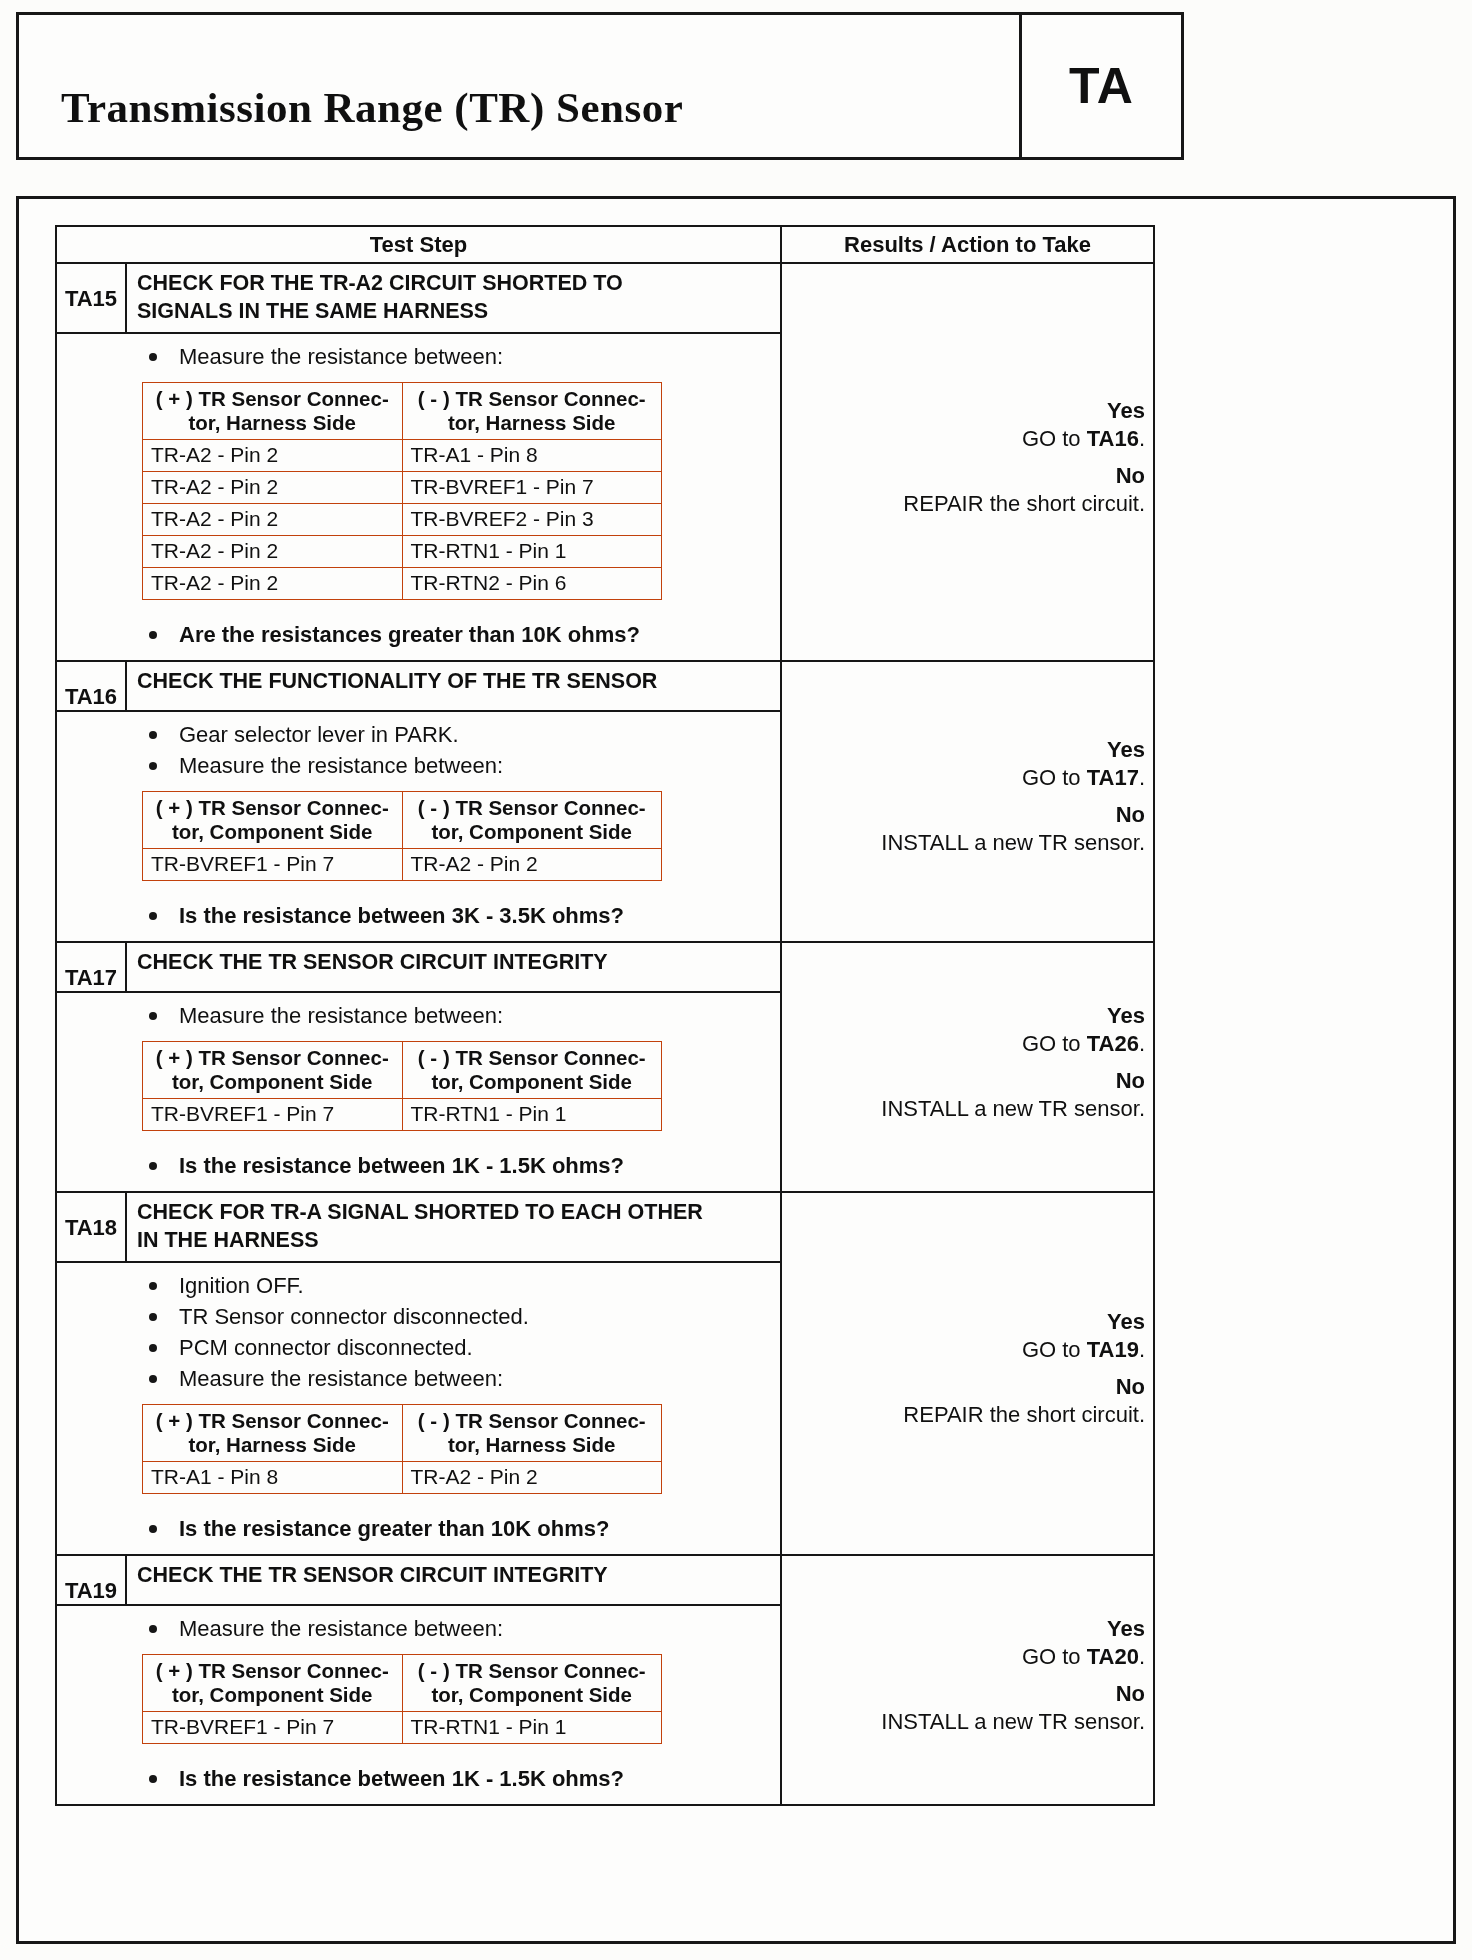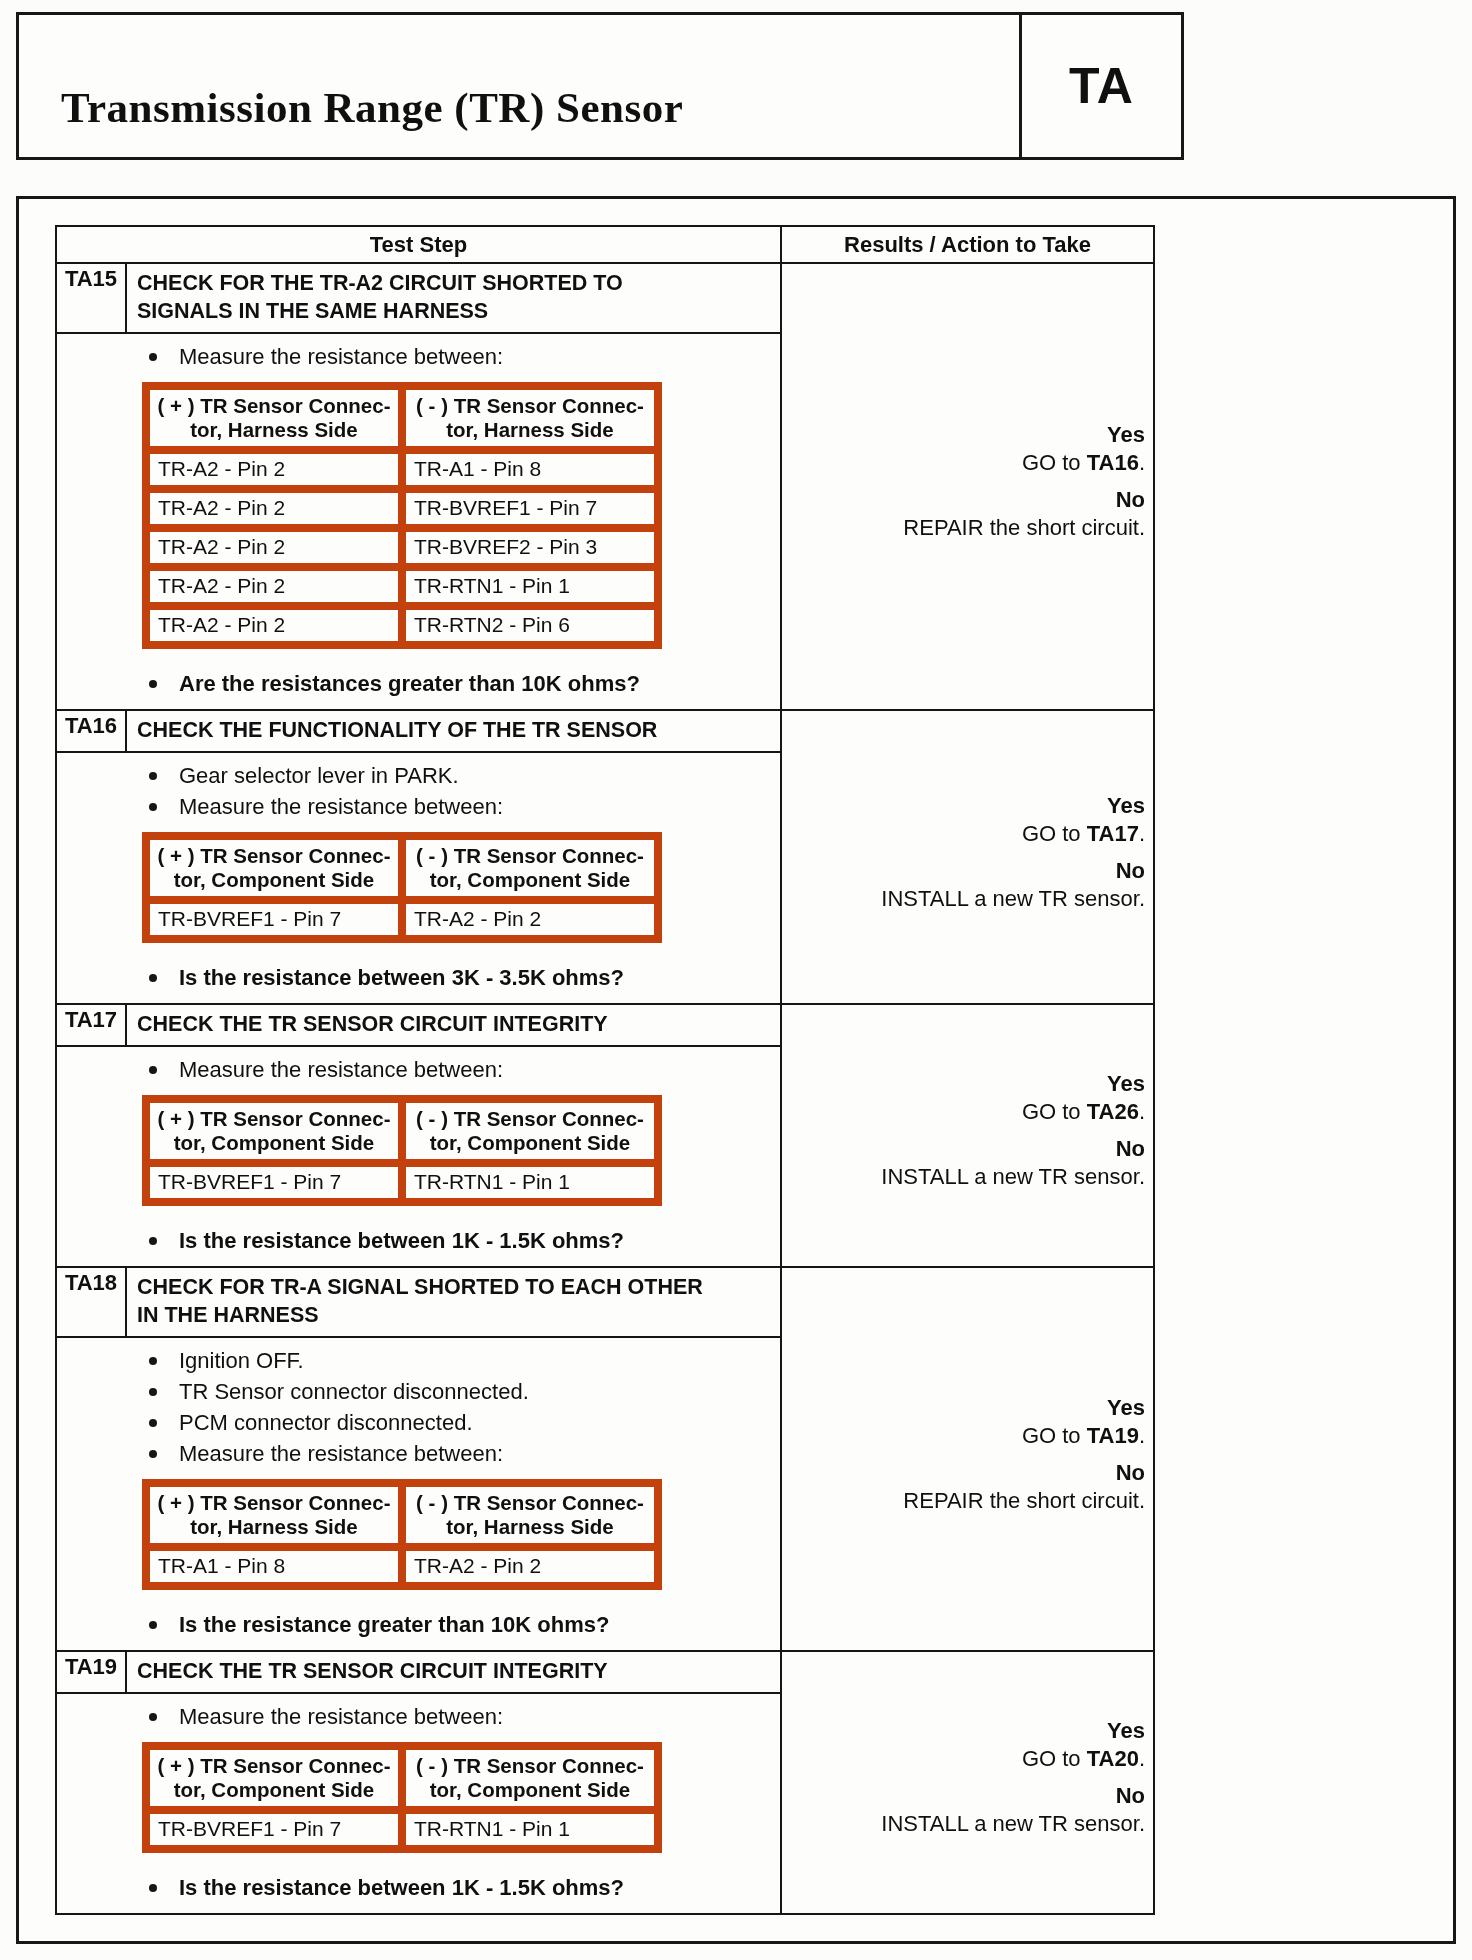--- a/index.html
+++ b/index.html
@@ -75,21 +75,21 @@
     flex: 1;
     display: flex; flex-direction: column; justify-content: center;
     padding: 0 8px 10px 12px;
     text-align: right;
   }
 
   .step-head { display: flex; border-bottom: 2px solid #161616; }
   .step-id {
     width: 70px; border-right: 2px solid #161616;
     display: flex; justify-content: center; align-items: flex-start;
-    font-weight: bold; font-size: 22px; padding-top: 2px;
+    font-weight: bold; font-size: 22px; padding-top: 22px;
   }
   .step-title {
     font-weight: bold; font-size: 21.5px; line-height: 28px;
     padding: 5px 8px 7px 10px;
     white-space: pre-line;
   }
 
   .step-body { flex: 1; padding: 7px 0 10px 0; display: flex; flex-direction: column; }
 
   .bullet { display: flex; align-items: flex-start; padding-left: 92px; margin: 2px 0; }
@@ -98,21 +98,21 @@
     background: #161616; margin: 10px 22px 0 0;
   }
   .bullet-text { font-size: 22px; line-height: 27px; }
   .question { margin-top: 19px; }
   .q-text { font-weight: bold; }
 
   .pin-table {
     border-collapse: collapse; table-layout: fixed;
     width: 520px; margin: 10px 0 2px 85px;
   }
-  .pin-table th, .pin-table td { border: 8px solid #c2410c; }
+  .pin-table th, .pin-table td { border: 1px solid #c2410c; }
   .pin-th {
     font-size: 20.5px; font-weight: bold; text-align: center;
     line-height: 24px; padding: 4px 4px; white-space: pre-line;
   }
   .pin-td { font-size: 21px; padding: 3px 8px 4px 8px; height: 31px; }
 
   .result { font-size: 22px; line-height: 28px; }
   .res-label { font-weight: bold; }
   .res-no { margin-top: 9px; }
 </style>

